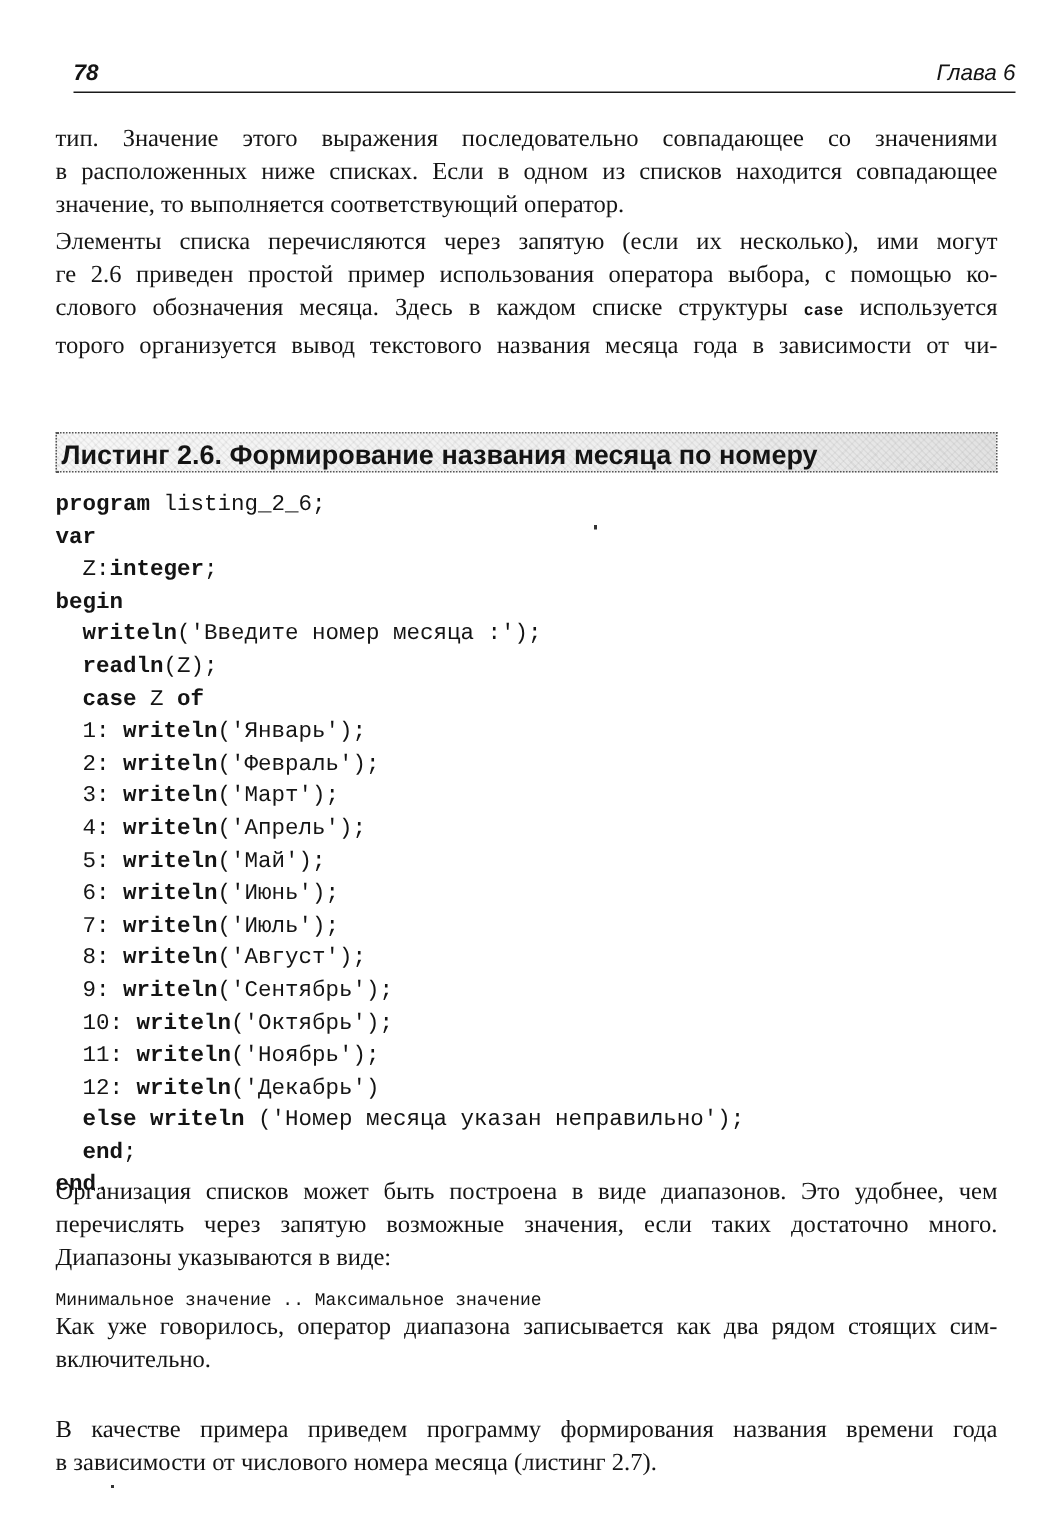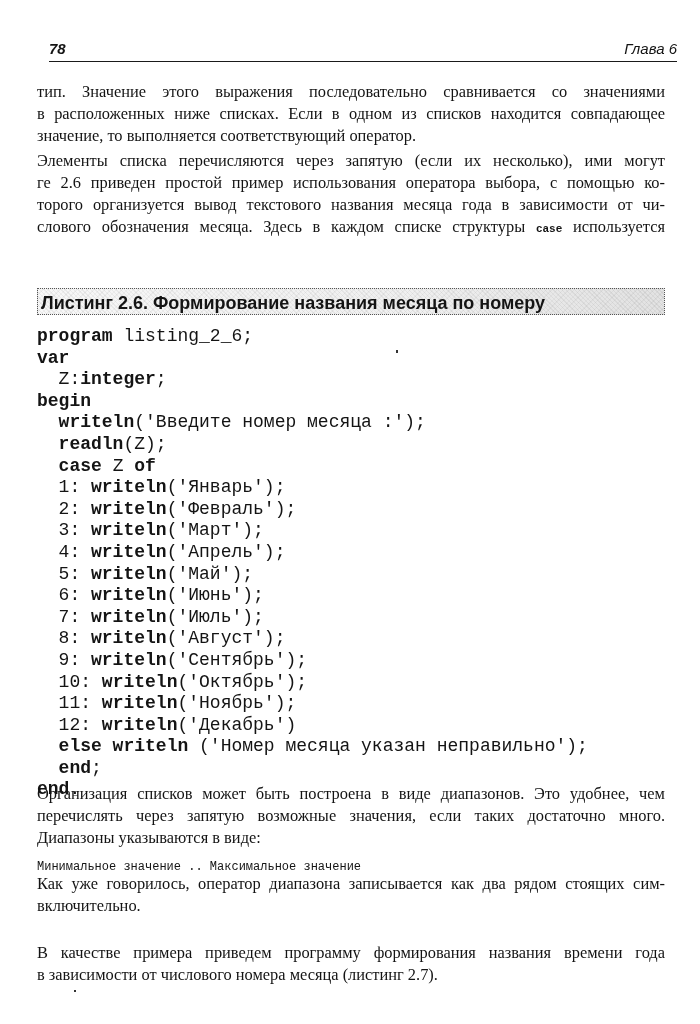--- a/index.html
+++ b/index.html
@@ -11,47 +11,47 @@
   .para { position: absolute; left: 0; width: 628px; font-family: "Liberation Serif", serif; font-size: 16.4px; line-height: 22px; text-align: justify; }
   .para .ln { display: block; text-align: justify; text-align-last: justify; white-space: nowrap; }
   .para .ln.last { text-align-last: left; }
   .kw-inline { font-family: "Liberation Mono", monospace; font-weight: bold; font-size: 11px; }
   .listing-bar { position: absolute; left: 0; top: 288px; width: 626px; height: 25px;
     border: 1px dotted #555; background:
       repeating-linear-gradient(45deg, rgba(0,0,0,0.05) 0 1px, transparent 1px 3px),
       repeating-linear-gradient(-45deg, rgba(0,0,0,0.04) 0 1px, transparent 1px 4px),
       linear-gradient(90deg, #f7f7f7 0%, #efefef 60%, #e2e2e2 100%); }
   .listing-bar .title { position: absolute; left: 3px; top: 4px; font-family: "Liberation Sans", sans-serif; font-weight: bold; font-size: 18px; }
-  .code { position: absolute; left: 0; top: 326px; font-family: "Liberation Mono", monospace; font-size: 18px; line-height: 21.6px; white-space: pre; }
+  .code { position: absolute; left: 0; top: 326px; font-family: "Liberation Mono", monospace; font-size: 15px; line-height: 21.6px; white-space: pre; }
   .code .line { display: block; height: 21.6px; }
   .code b { font-weight: bold; }
   .range { position: absolute; left: 0; top: 860px; font-family: "Liberation Mono", monospace; font-size: 12px; white-space: pre; }
   .speck { position: absolute; width: 2px; height: 3px; background: #333; }
 </style>
 </head>
 <body>
 
 <div class="page">
 
   <div class="header">
     <span class="num">78</span>
     <span class="chap">Глава 6</span>
   </div>
 
   <div class="para" style="top:81px">
-    <span class="ln">тип. Значение этого выражения последовательно сравнивается со значениями</span>
+    <span class="ln">тип. Значение этого выражения последовательно совпадающее со значениями</span>
     <span class="ln">в расположенных ниже списках. Если в одном из списков находится совпадающее</span>
     <span class="ln last">значение, то выполняется соответствующий оператор.</span>
   </div>
 
   <div class="para" style="top:150px">
     <span class="ln">Элементы списка перечисляются через запятую (если их несколько), ими могут</span>
     <span class="ln">ге 2.6 приведен простой пример использования оператора выбора, с помощью ко-</span>
+    <span class="ln"><span>слового обозначения месяца. Здесь в каждом списке структуры </span><span class="kw-inline">case</span><span> используется</span></span>
     <span class="ln">торого организуется вывод текстового названия месяца года в зависимости от чи-</span>
-    <span class="ln"><span>слового обозначения месяца. Здесь в каждом списке структуры </span><span class="kw-inline">case</span><span> используется</span></span>
   </div>
 
   <div class="listing-bar">
     <span class="title">Листинг 2.6. Формирование названия месяца по номеру</span>
   </div>
 
   <div class="code" id="code-block"><span class="line"><b>program</b><span> listing_2_6;</span></span><span class="line"><b>var</b></span><span class="line"><span>  </span><span>Z:</span><b>integer</b><span>;</span></span><span class="line"><b>begin</b></span><span class="line"><span>  </span><b>writeln</b><span>('Введите номер месяца :');</span></span><span class="line"><span>  </span><b>readln</b><span>(Z);</span></span><span class="line"><span>  </span><b>case</b><span> Z </span><b>of</b></span><span class="line"><span>  </span><span>1: </span><b>writeln</b><span>('Январь');</span></span><span class="line"><span>  </span><span>2: </span><b>writeln</b><span>('Февраль');</span></span><span class="line"><span>  </span><span>3: </span><b>writeln</b><span>('Март');</span></span><span class="line"><span>  </span><span>4: </span><b>writeln</b><span>('Апрель');</span></span><span class="line"><span>  </span><span>5: </span><b>writeln</b><span>('Май');</span></span><span class="line"><span>  </span><span>6: </span><b>writeln</b><span>('Июнь');</span></span><span class="line"><span>  </span><span>7: </span><b>writeln</b><span>('Июль');</span></span><span class="line"><span>  </span><span>8: </span><b>writeln</b><span>('Август');</span></span><span class="line"><span>  </span><span>9: </span><b>writeln</b><span>('Сентябрь');</span></span><span class="line"><span>  </span><span>10: </span><b>writeln</b><span>('Октябрь');</span></span><span class="line"><span>  </span><span>11: </span><b>writeln</b><span>('Ноябрь');</span></span><span class="line"><span>  </span><span>12: </span><b>writeln</b><span>('Декабрь')</span></span><span class="line"><span>  </span><b>else writeln</b><span> ('Номер месяца указан неправильно');</span></span><span class="line"><span>  </span><b>end</b><span>;</span></span><span class="line"><b>end</b><span>.</span></span></div>
 
   <div class="para" style="top:783px">
     <span class="ln">Организация списков может быть построена в виде диапазонов. Это удобнее, чем</span>

